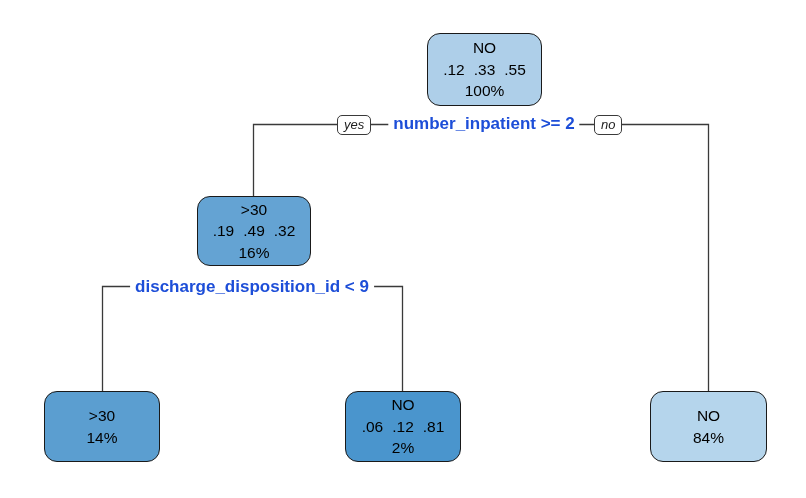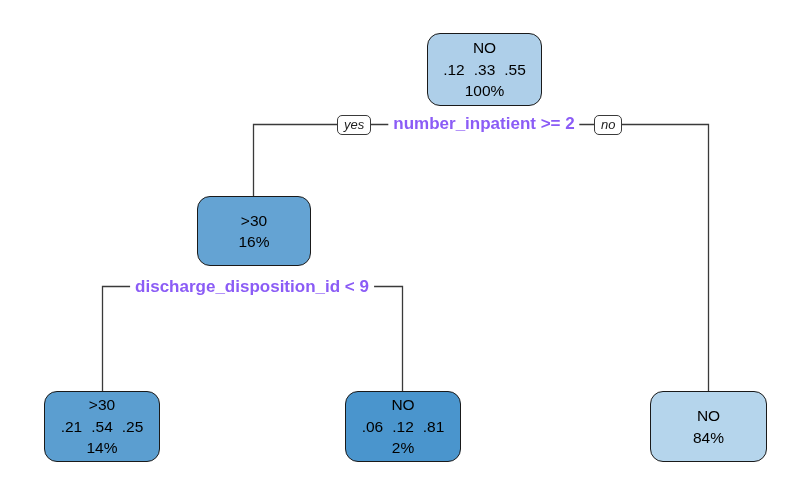--- a/index.html
+++ b/index.html
@@ -20,21 +20,21 @@
     left: 0;
     top: 0;
   }
   .split-label {
     position: absolute;
     transform: translateX(-50%);
     background: #ffffff;
     padding: 0 5px;
     font-size: 17px;
     font-weight: bold;
-    color: #8b5cf6;
+    color: #1d4ed8;
     white-space: nowrap;
     line-height: 19px;
   }
   .branch-tag {
     position: absolute;
     background: #ffffff;
     border: 1.2px solid #3a3a3a;
     border-radius: 5px;
     font-size: 13px;
     font-style: italic;
@@ -83,30 +83,30 @@
     <div class="node-probs">
       <span>.12</span>
       <span>.33</span>
       <span>.55</span>
     </div>
     <div>100%</div>
   </div>
 
   <div class="node" style="left: 197px; top: 196px; width: 114px; height: 70px; background-color: rgb(100, 163, 211);">
     <div>&gt;30</div>
+    <div class="node-probs">
+      <span>.19</span>
+      <span>.49</span>
+      <span>.32</span>
+    </div>
     <div>16%</div>
   </div>
 
   <div class="node" style="left: 44px; top: 391px; width: 116px; height: 71px; background-color: rgb(91, 158, 208);">
     <div>&gt;30</div>
-    <div class="node-probs">
-      <span>.21</span>
-      <span>.54</span>
-      <span>.25</span>
-    </div>
     <div>14%</div>
   </div>
 
   <div class="node" style="left: 345px; top: 391px; width: 116px; height: 71px; background-color: rgb(74, 149, 205);">
     <div>NO</div>
     <div class="node-probs">
       <span>.06</span>
       <span>.12</span>
       <span>.81</span>
     </div>

